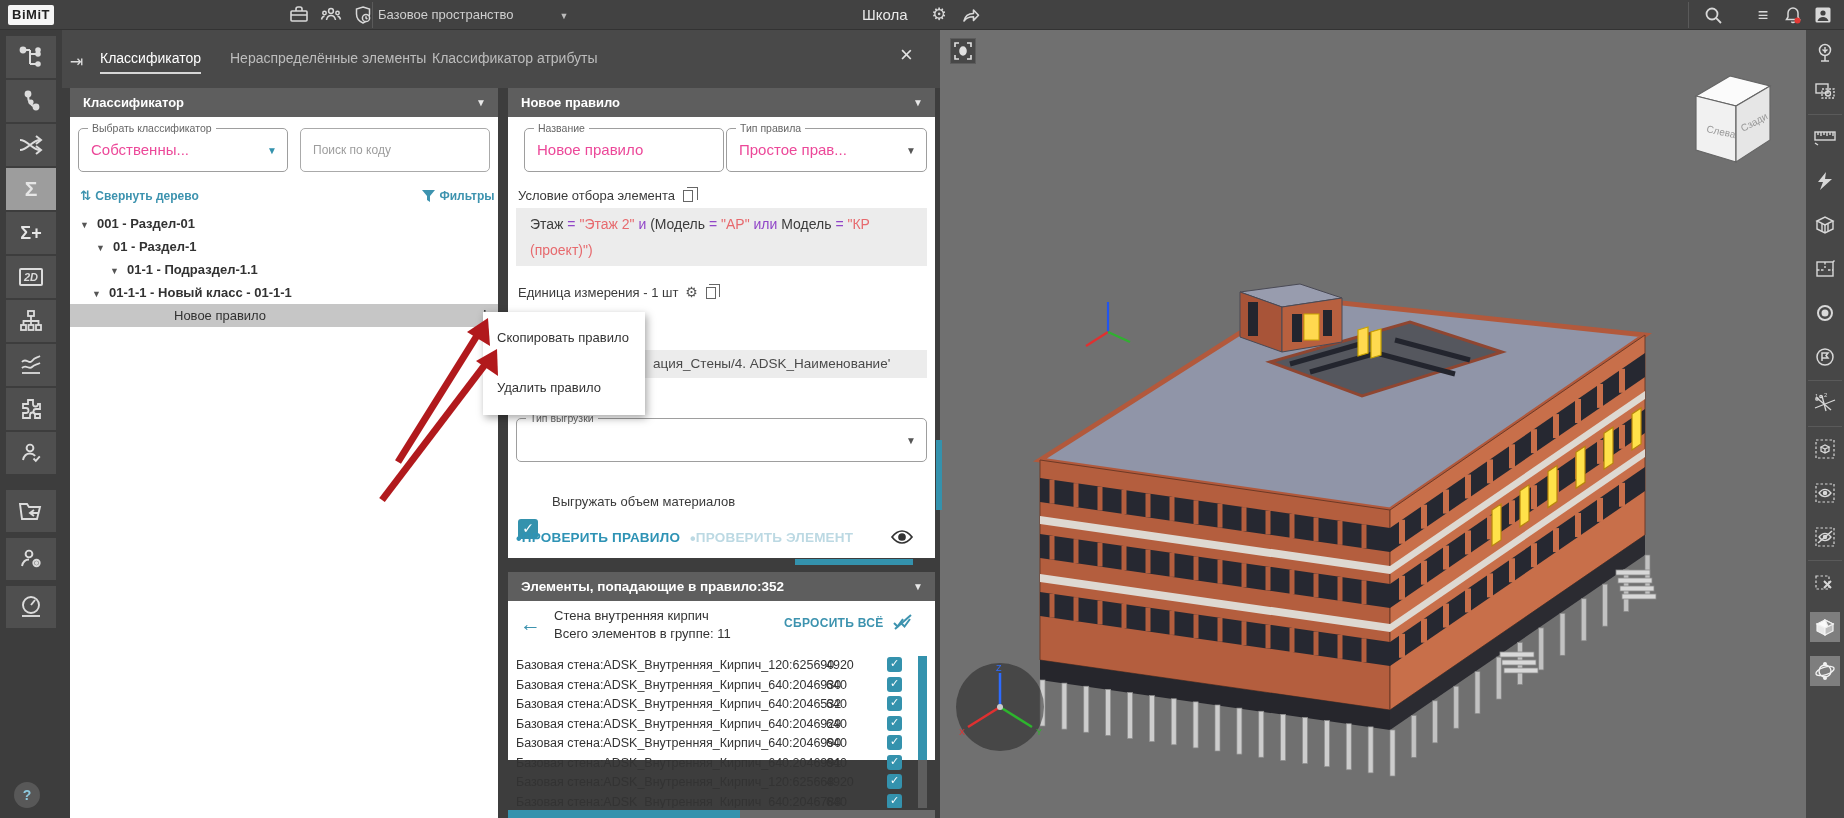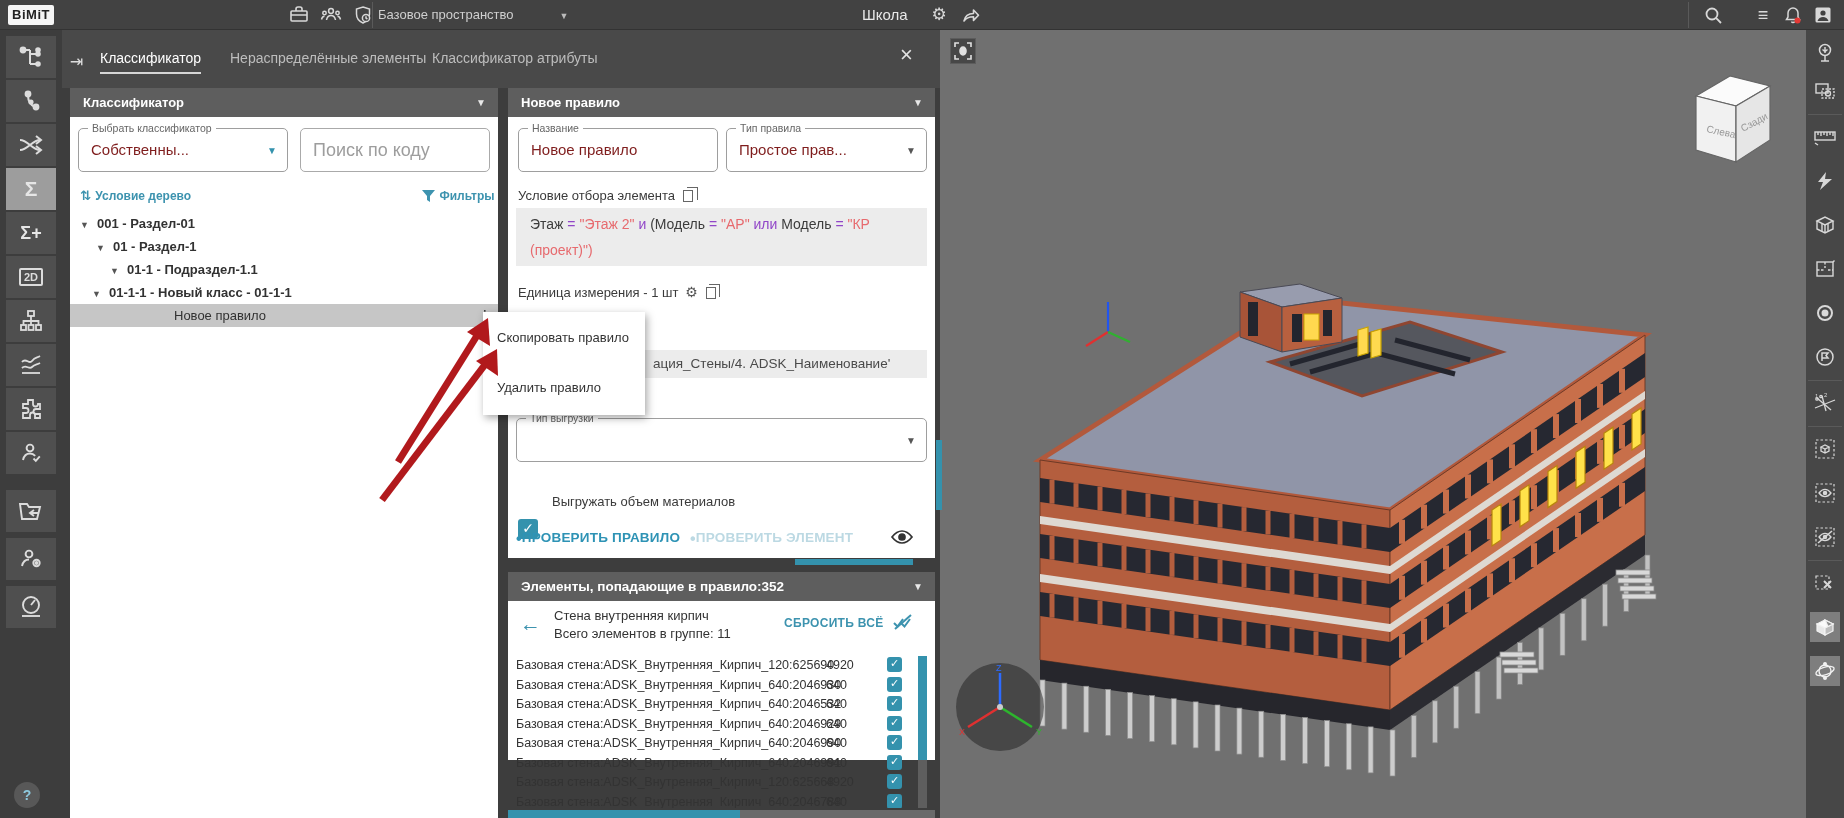--- a/index.html
+++ b/index.html
@@ -17,21 +17,21 @@
   #workspace .car { color:#bbb; font-size:9px; margin-left:46px; }
   #app-title { left:862px; top:0; height:30px; line-height:30px; color:#e8e8e8; font-size:15px; }
   svg.ic { display:block; }
 
   
   #rail { left:0; top:30px; width:62px; height:788px; background:#3d3d3d; z-index:20; }
   .rtile { left:6px; width:50px; height:42px; background:#4f4f4f; display:flex; align-items:center; justify-content:center;
            color:#dcdcdc; }
   .rtile.active { background:#9d9d9d; }
   .rtile .sym { font-size:21px; color:#e6e6e6; font-weight:bold; }
-  .rtile .sym2d { font-size:11px; font-weight:bold; border:2px solid #dcdcdc; padding:1px 3px; border-radius:2px; }
+  .rtile .sym2d { font-size:11px; font-weight:bold; border:2px solid #dcdcdc; padding:1px 3px; border-radius:2px;font-style:italic; }
   #help-btn { left:14px; top:752px; width:26px; height:26px; border-radius:50%; background:#585858;
               color:#8ec9de; font-size:14px; font-weight:bold; text-align:center; line-height:26px; }
 
   
   #tabstrip { left:62px; top:30px; width:878px; height:58px; background:#494949; z-index:5; }
   #collapse-ic { left:8px; top:22px; color:#ddd; font-size:16px; }
   .tab { top:20px; font-size:14px; color:#bdbdbd; }
   .tab.active { color:#fff; }
   .tab.active::after { content:""; display:block; height:2px; background:#d6d6d6; margin-top:6px; }
   #close-x { left:838px; top:12px; font-size:22px; color:#e3e3e3; }
@@ -40,24 +40,24 @@
   .panel { background:#fff; z-index:10; }
   .phead { height:29px; background:#5e5e5e; color:#fff; font-size:13px; font-weight:bold;
            line-height:29px; padding-left:13px; position:relative; }
   .phead .car { position:absolute; right:12px; top:0; font-size:10px; color:#e8e8e8; }
   #classifier-panel { left:70px;  top:88px; width:428px; height:730px; }
   #rule-panel       { left:508px; top:88px; width:427px; height:470px; }
   #elements-panel   { left:508px; top:572px; width:427px; height:188px; }
 
   .field { position:absolute; border:1px solid #9e9e9e; border-radius:5px; background:#fff; }
   .flabel { position:absolute; top:-7px; left:9px; background:#fff; padding:0 4px; font-size:10.5px; color:#666; }
-  .fvalue { font-size:15px; color:#7f1d1d; padding:12px 10px 0 12px; white-space:nowrap; overflow:hidden; }
+  .fvalue { font-size:15px; color:#ec4899; padding:12px 10px 0 12px; white-space:nowrap; overflow:hidden; }
   .fcar { position:absolute; right:10px; top:16px; font-size:10px; color:#555; }
   .fcar.teal { color:#3492ad; }
-  input.search { width:100%; height:100%; border:1px solid #aaa; border-radius:5px; font-size:18px; padding:0 12px;
+  input.search { width:100%; height:100%; border:1px solid #aaa; border-radius:5px; font-size:12px; padding:0 12px;
                  color:#333; font-family:inherit; outline:none; }
   input.search::placeholder { color:#9d9d9d; }
 
   .link { color:#3d93af; font-size:12px; font-weight:bold; }
   .treerow { position:absolute; left:0; width:428px; height:23px; line-height:23px; font-size:13px; color:#323232;
              font-weight:bold; white-space:nowrap; }
   .treerow .tcar { color:#555; font-size:9px; margin-right:8px; }
   .treerow.sel { background:#c6c6c6; font-weight:normal; }
   #row-dots { position:absolute; right:6px; top:0; color:#333; font-size:14px; }
 
@@ -293,21 +293,21 @@
   <div class="field" style="left:8px;top:40px;width:210px;height:44px">
     <span class="flabel">Выбрать классификатор</span>
     <div class="fvalue">Собственны...</div>
     <span class="fcar teal">▼</span>
   </div>
   <div class="abs" style="left:230px;top:40px;width:190px;height:44px">
     <input class="search" placeholder="Поиск по коду" style="">
   </div>
   <div class="abs" style="left:10px;top:98px">
     <span class="link" style="font-size:13px">⇅</span>
-    <span class="link">Условие дерево</span>
+    <span class="link">Свернуть дерево</span>
   </div>
   <div class="abs" style="left:352px;top:98px">
     <svg class="ic" style="display:inline-block;vertical-align:-2px" width="13" height="12" viewBox="0 0 13 12">
         <path d="M0 0h13L8 6v6L5 10V6z" fill="#3d93af"></path>
       </svg>
     <span class="link">Фильтры</span>
   </div>
 
   <div class="treerow" style="top:124px;padding-left:10px"><span class="tcar">▼</span><span>001 - Раздел-01</span></div>
   <div class="treerow" style="top:147px;padding-left:26px"><span class="tcar">▼</span><span>01 - Раздел-1</span></div>
@@ -317,21 +317,21 @@
     <span>Новое правило</span>
     <span id="row-dots">⋮</span>
   </div>
 </div>
 
 <div id="rule-panel" class="abs panel">
   <div class="phead">
     <span>Новое правило</span>
     <span class="car">▼</span>
   </div>
-  <div class="field" style="left:10px;top:40px;width:200px;height:44px">
+  <div class="field" style="left:16px;top:40px;width:200px;height:44px">
     <span class="flabel">Название</span>
     <div class="fvalue">Новое правило</div>
   </div>
   <div class="field" style="left:218px;top:40px;width:201px;height:44px">
     <span class="flabel">Тип правила</span>
     <div class="fvalue">Простое прав...</div>
     <span class="fcar">▼</span>
   </div>
 
   <div class="abs lab" style="left:10px;top:100px">

